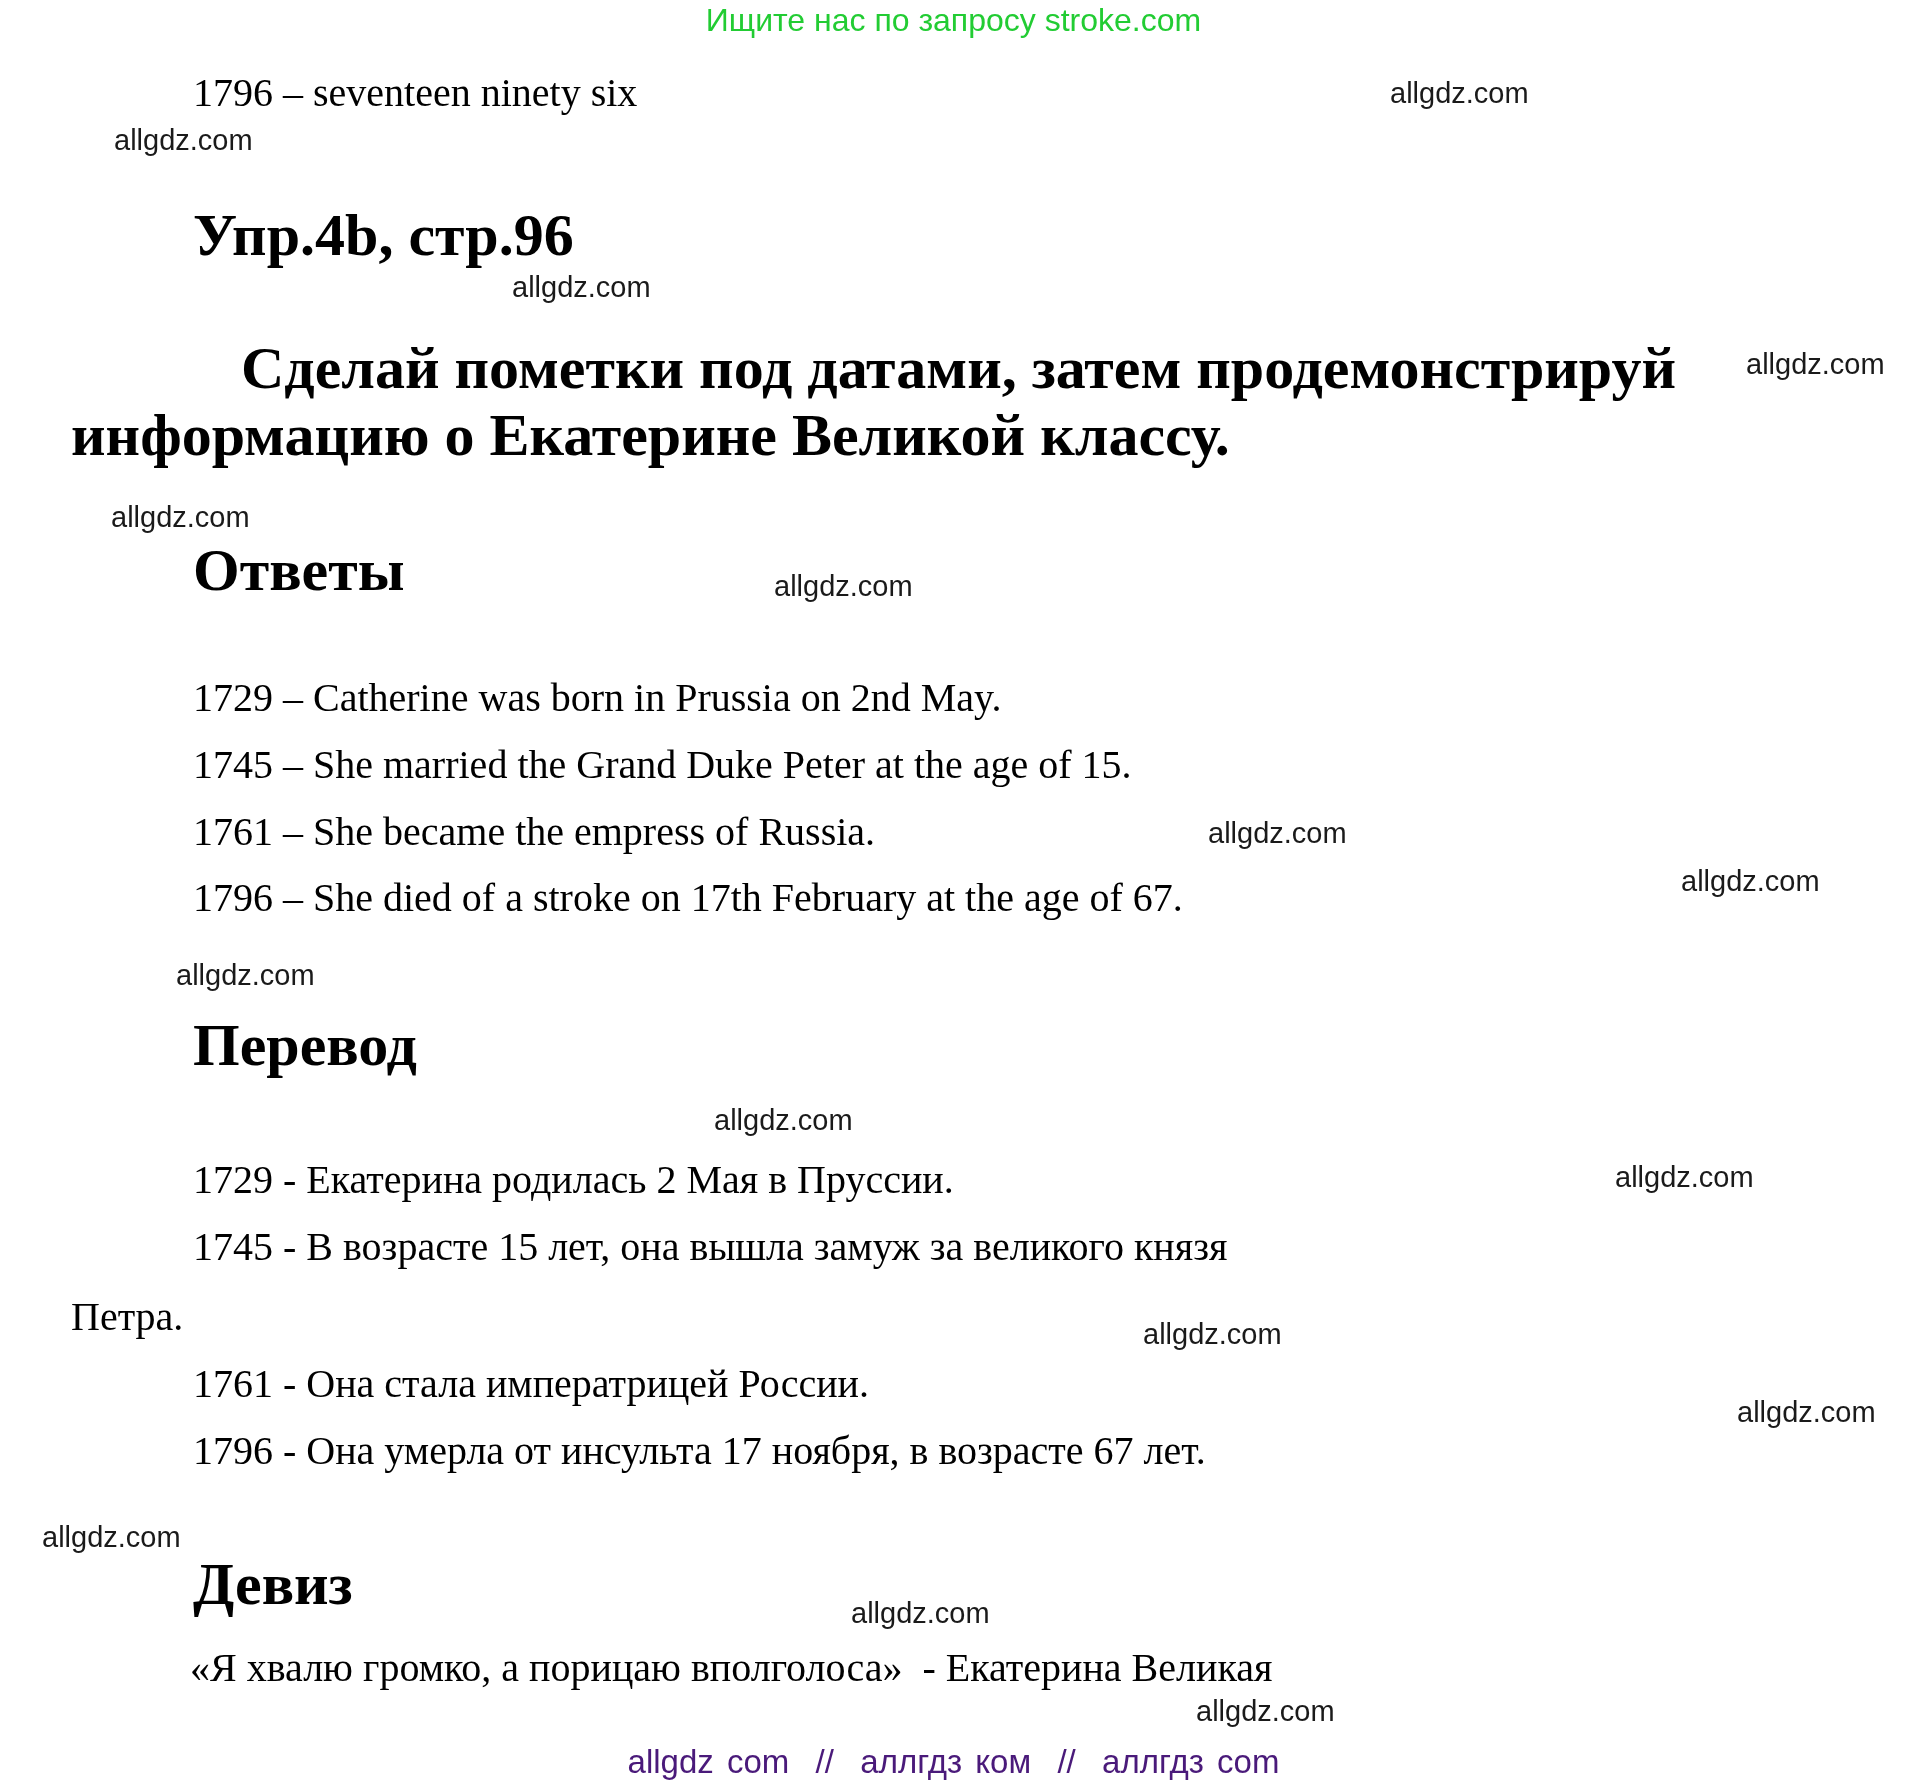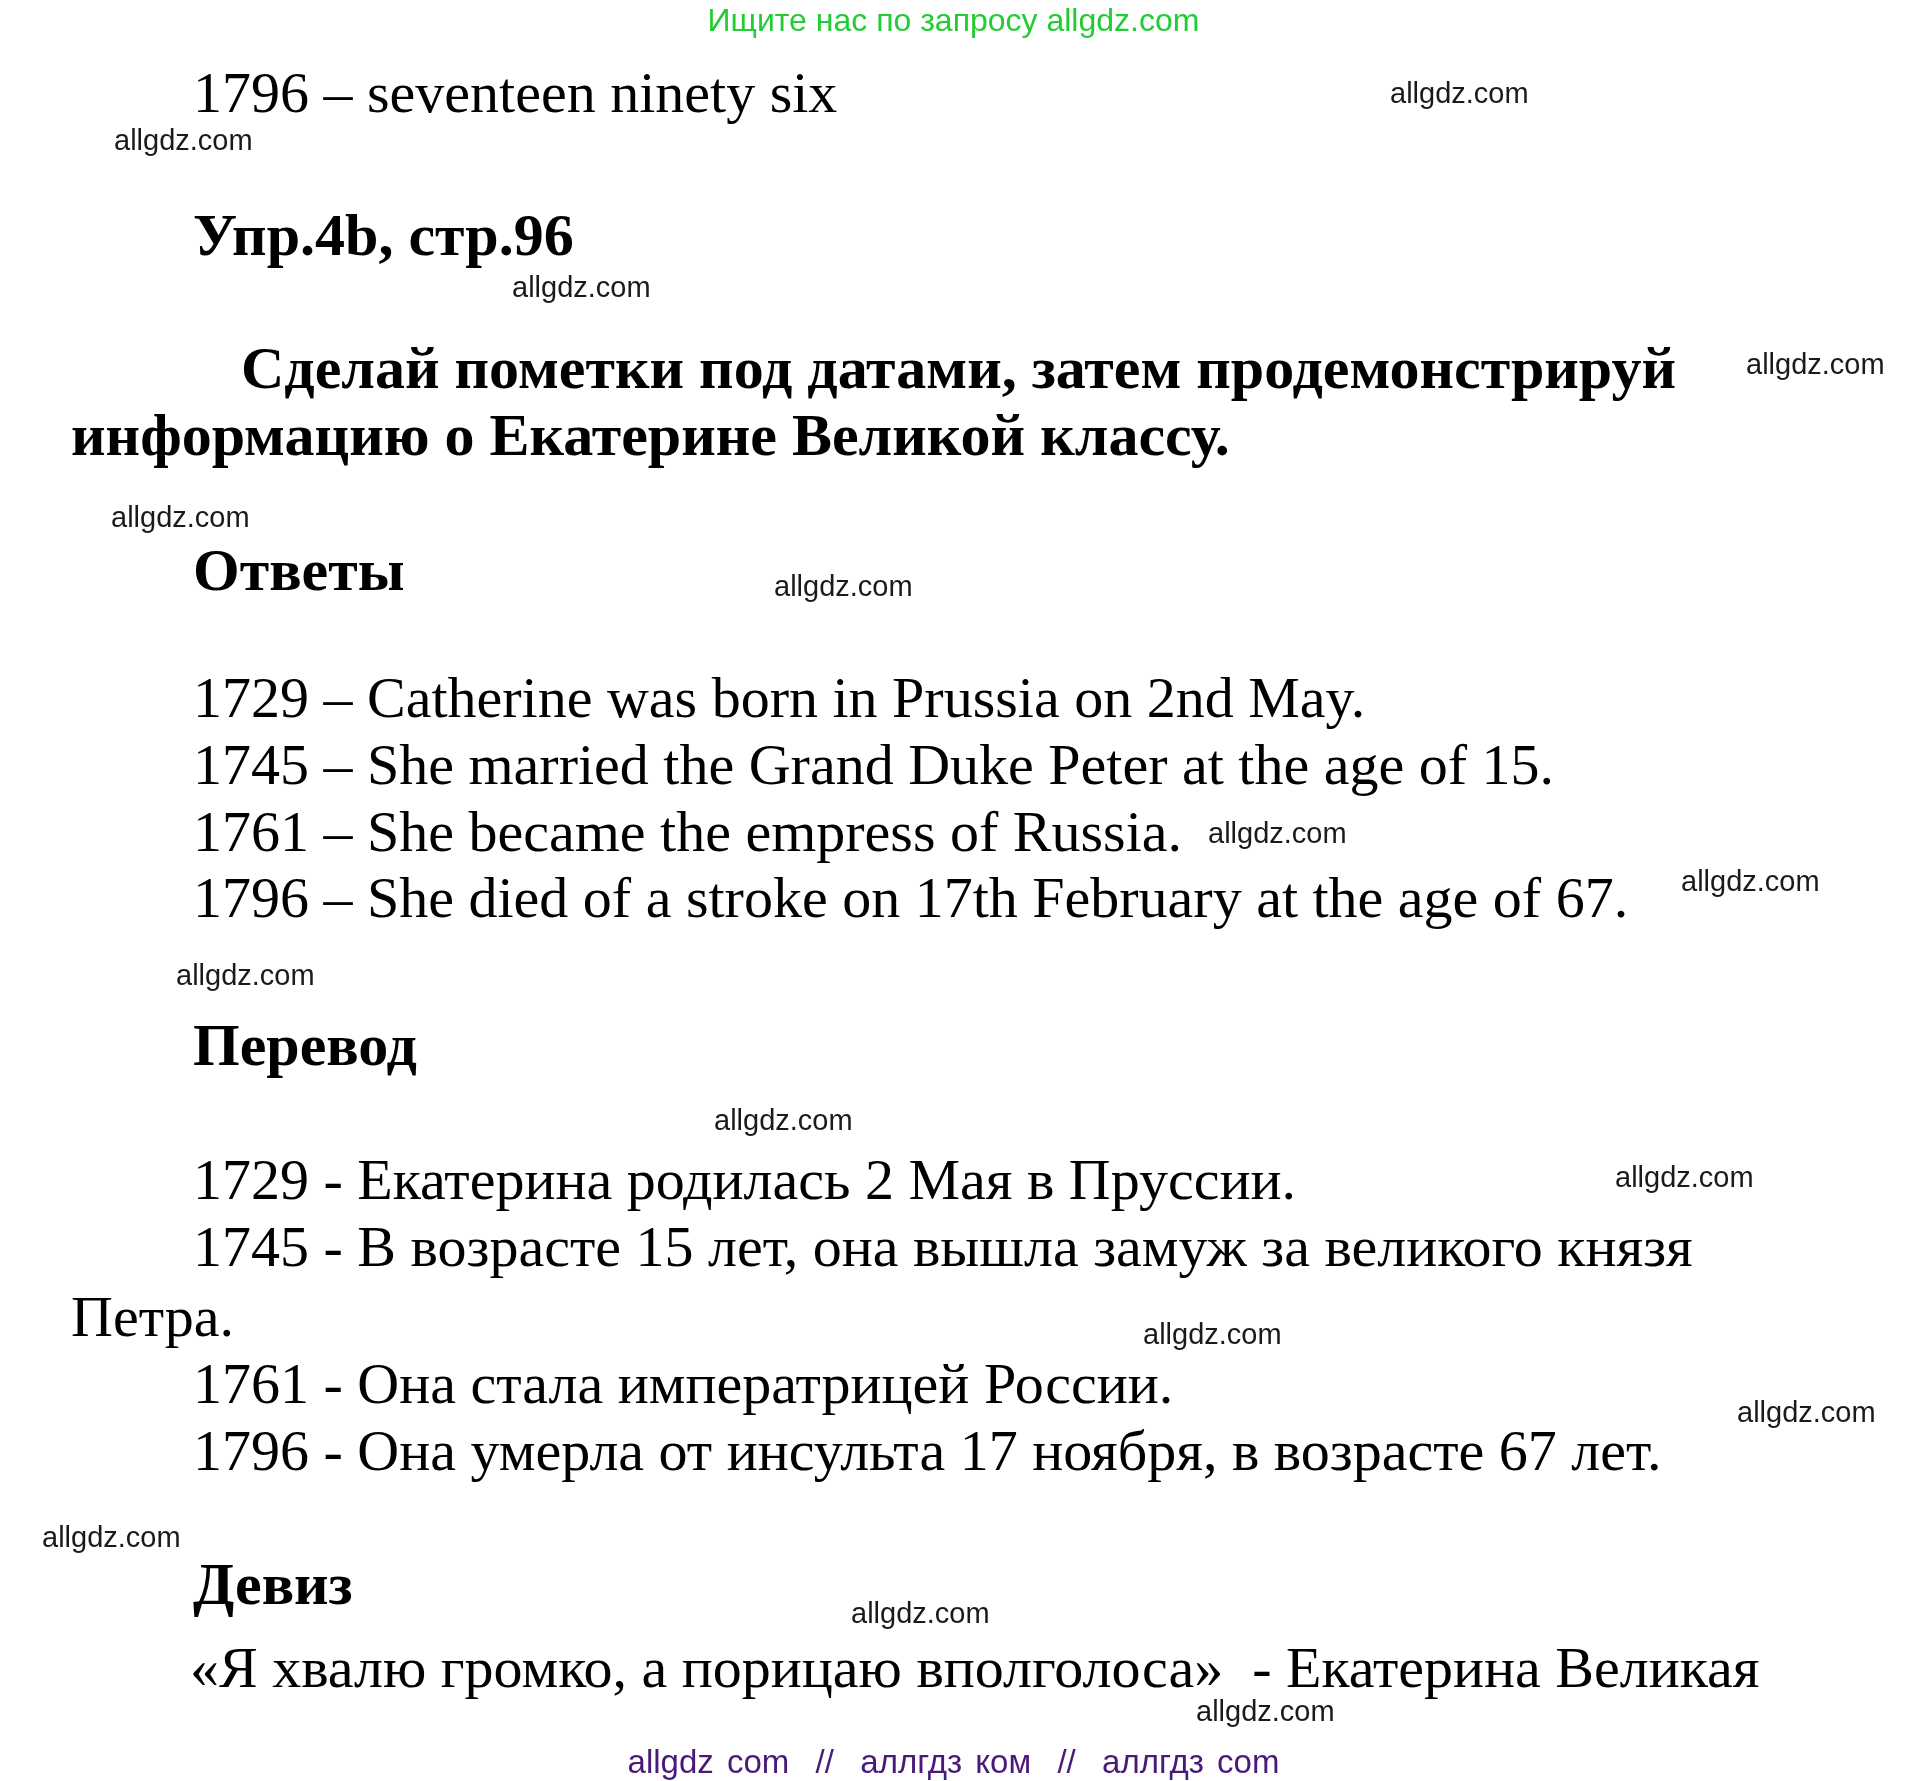--- a/index.html
+++ b/index.html
@@ -1,28 +1,28 @@
 <!DOCTYPE html>
 <html><head>
 <meta charset="utf-8">
 <style>
   html, body { margin: 0; padding: 0; background: #ffffff; }
   body { width: 1907px; height: 1781px; position: relative; overflow: hidden; }
   .abs { position: absolute; white-space: nowrap; }
-  .serif { font-family: "Liberation Serif", "DejaVu Serif", serif; color: #000; font-size: 58px; line-height: 58px; }
+  .serif { font-family: "Liberation Serif", "DejaVu Serif", serif; color: #000; font-size: 40px; line-height: 58px; }
   .bold { font-weight: bold; }
   .head { font-size: 60px; line-height: 60px; }
   .wm { font-family: "Liberation Sans", "DejaVu Sans", sans-serif; font-size: 29px; line-height: 30px; color: #1a1a1a; }
   .top-banner { font-family: "Liberation Sans", "DejaVu Sans", sans-serif; font-size: 32px; line-height: 36px; width: 100%; text-align: center; top: 2px; left: 0; }
   .footer { font-family: "Liberation Sans", "DejaVu Sans", sans-serif; font-size: 33px; line-height: 36px; width: 100%; text-align: center; top: 1744px; left: 0; word-spacing: 4px; }
 </style>
 </head>
 <body>
 
-<div class="abs top-banner" style="color:#22cc33;">Ищите нас по запросу allgdz.com</div>
+<div class="abs top-banner" style="color:#22cc33;">Ищите нас по запросу stroke.com</div>
 
 <div class="abs serif" style="left:193px; top:64px;">1796 – seventeen ninety six</div>
 
 <div class="abs serif bold head" style="left:193px; top:205px;">Упр.4b, стр.96</div>
 
 <div class="abs serif bold head" style="left:193px; top:338px;margin-left:48px;">Сделай пометки под датами, затем продемонстрируй</div>
 <div class="abs serif bold head" style="left:71px; top:405px;">информацию о Екатерине Великой классу.</div>
 
 <div class="abs serif bold head" style="left:193px; top:540px;">Ответы</div>
 

